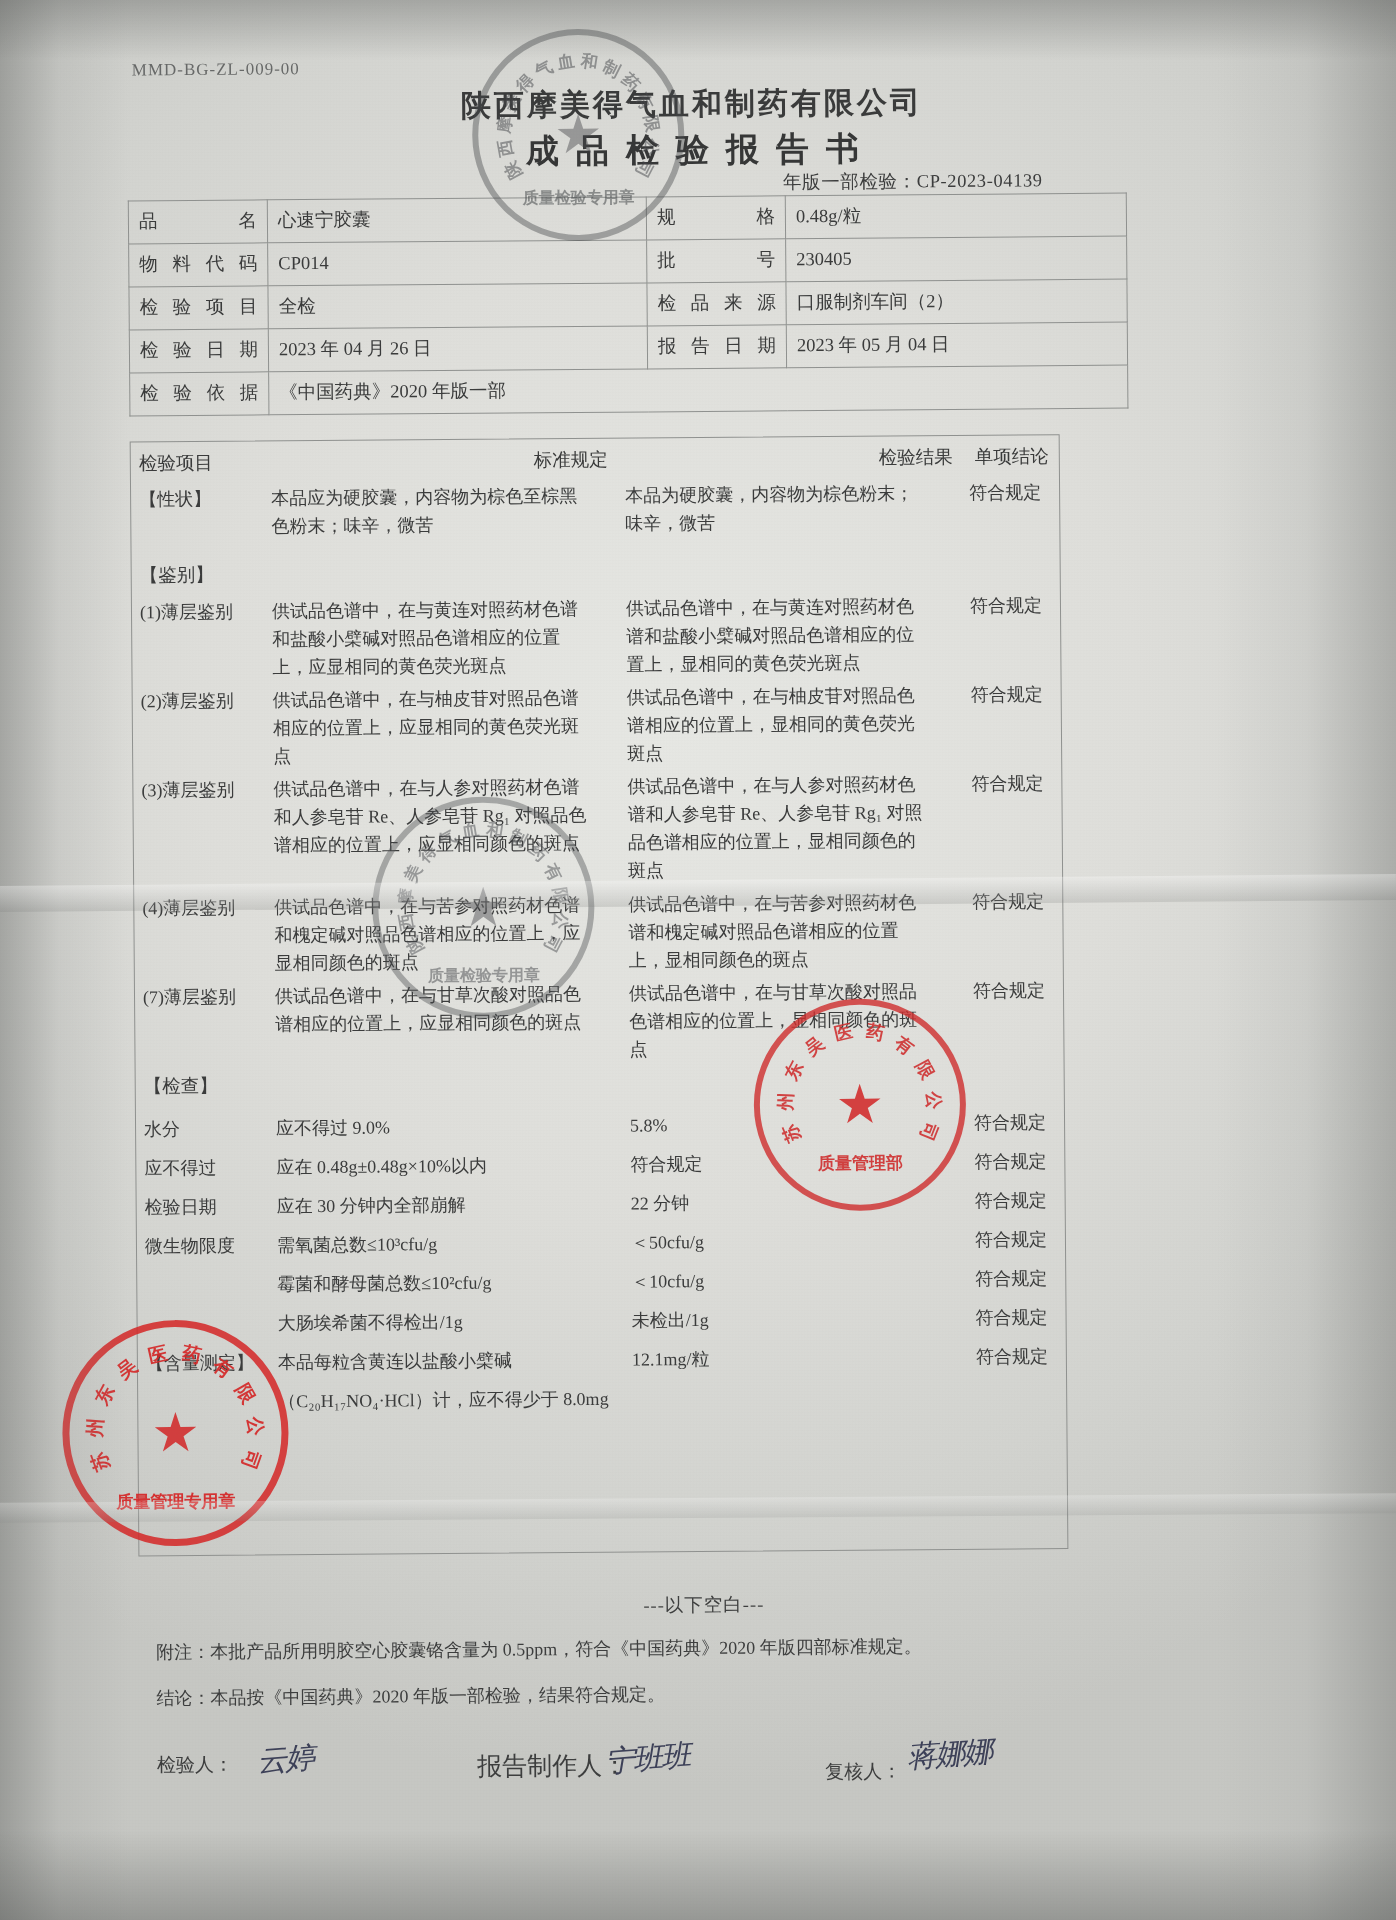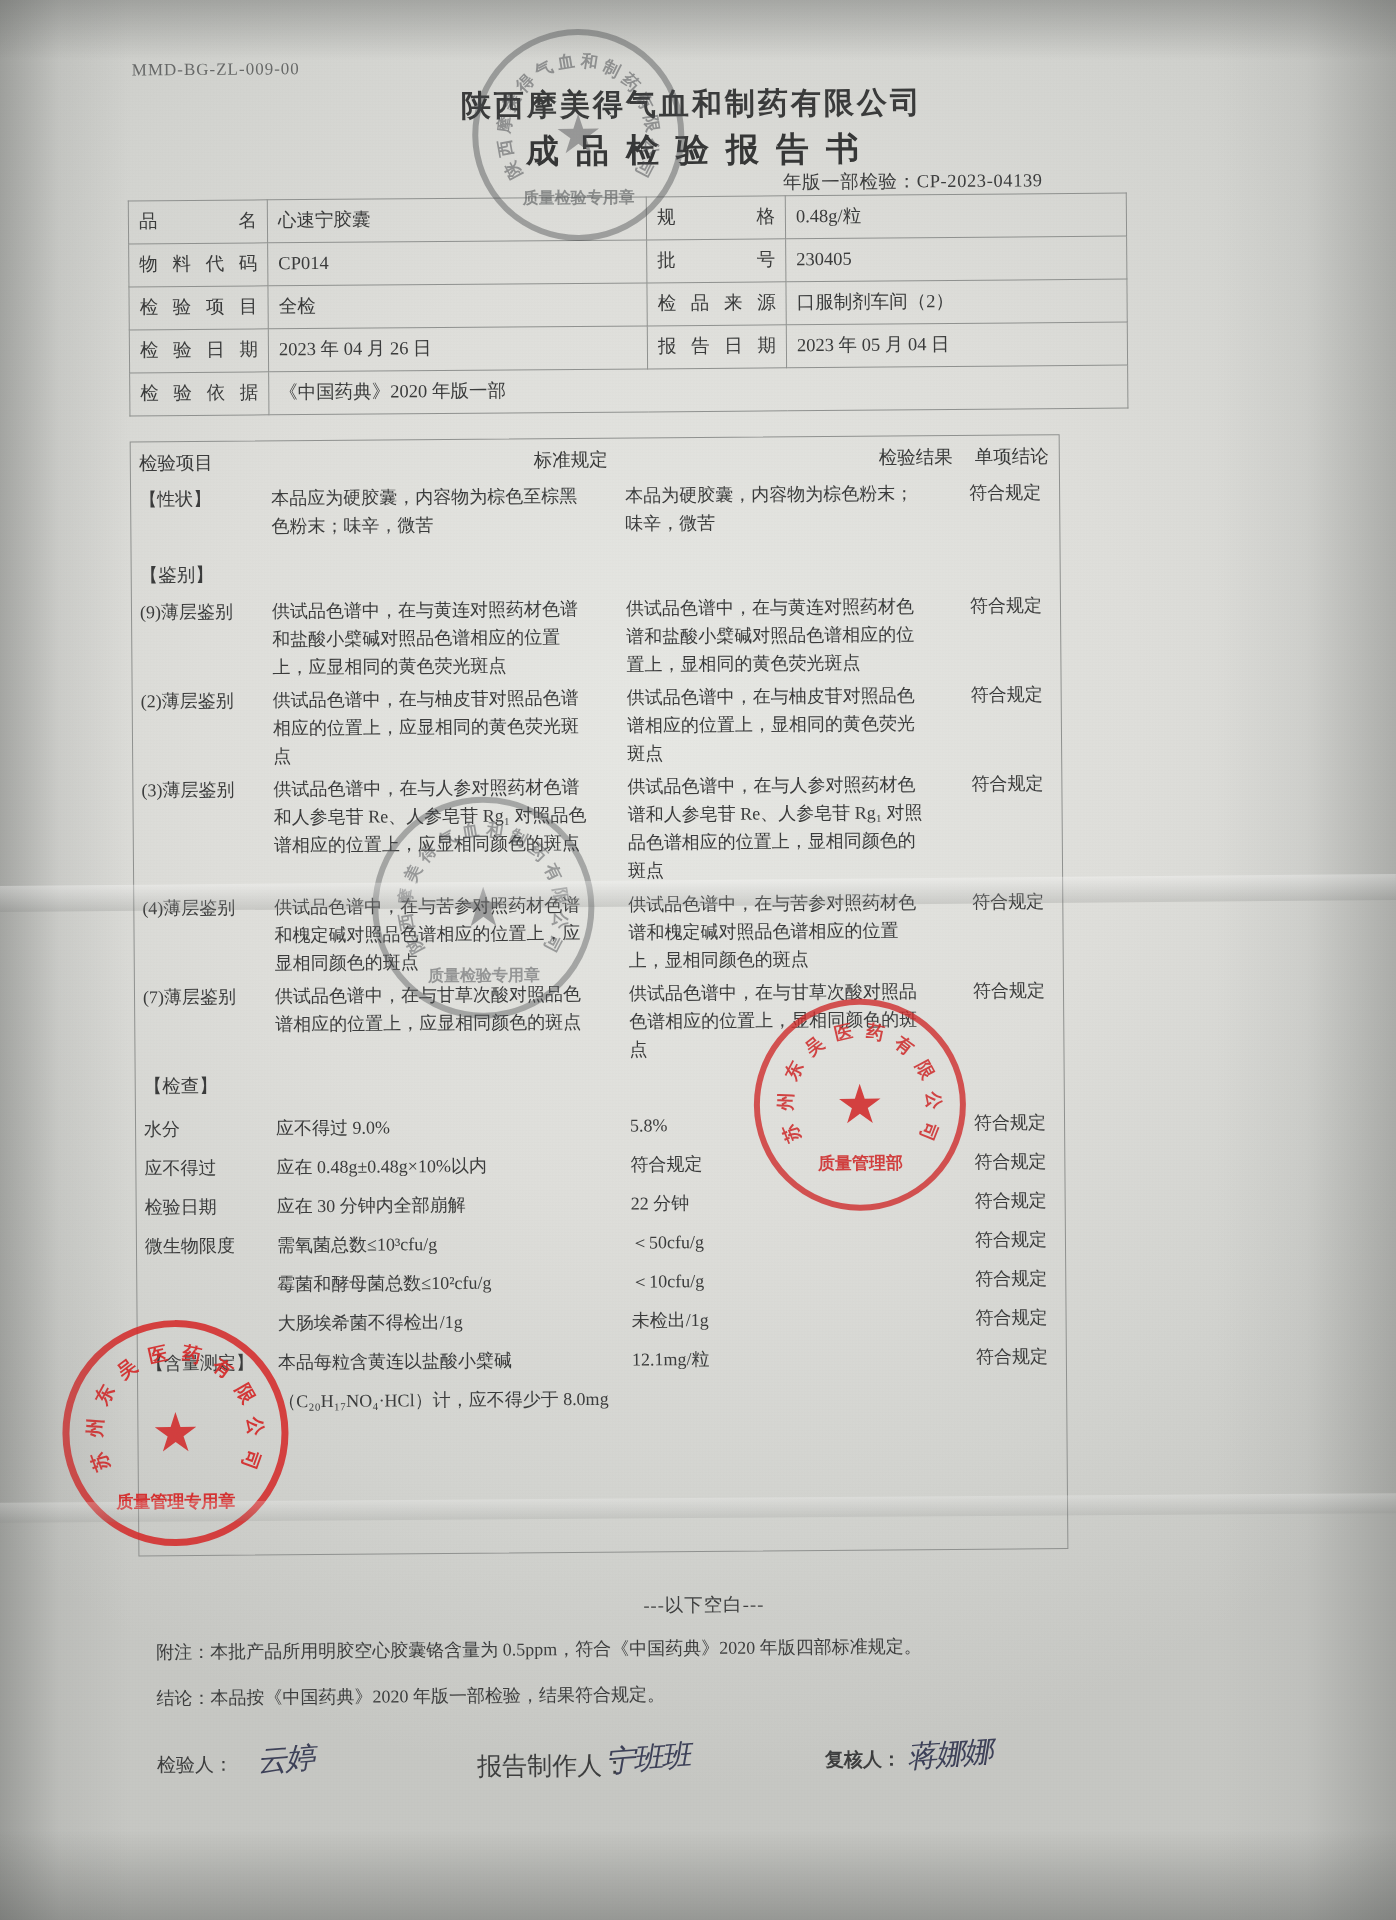--- a/index.html
+++ b/index.html
@@ -156,21 +156,21 @@
   #blank-mark {
     left: 0; top: 1592px; width: 1396px; text-align: center;
     font-size: 18.5px; color: #3d3e3e; letter-spacing: 1px;
   }
   #note1 { left: 150px; top: 1636px; font-size: 18px; color: #3d3e3e; }
   #note2 { left: 150px; top: 1682px; font-size: 18px; color: #3d3e3e; }
 
   #sig-row { position: absolute; left: 0; top: 1740px; width: 1396px; height: 60px; }
   #sig-insp-lbl { position: absolute; left: 150px; top: 8px; font-size: 19px; color: #3d3e3e; }
   #sig-maker-lbl { position: absolute; left: 470px; top: 8px; font-size: 25px; color: #3d3e3e; }
-  #sig-check-lbl { position: absolute; left: 818px; top: 8px; font-size: 19px; color: #3d3e3e; font-weight: bold; }
+  #sig-check-lbl { position: absolute; left: 818px; top: 20px; font-size: 19px; color: #3d3e3e; }
 
   .handwrite {
     position: absolute;
     font-family: "DejaVu Serif", serif;
     font-style: italic;
     color: #2b2f4a;
     font-size: 30px;
     transform: rotate(-4deg);
     opacity: .88;
     letter-spacing: -2px;
@@ -308,21 +308,21 @@
               <div class="r-std" style="white-space: pre-line;">本品应为硬胶囊，内容物为棕色至棕黑
 色粉末；味辛，微苦</div>
               <div class="r-res" style="white-space: pre-line;">本品为硬胶囊，内容物为棕色粉末；
 味辛，微苦</div>
               <div class="r-con">符合规定</div>
             </div>
             <div class="row" style="top: 120px;">
               <div class="sect" style="top: 0px;">【鉴别】</div>
             </div>
             <div class="row" style="top: 157px;">
-              <div class="r-item">(9)薄层鉴别</div>
+              <div class="r-item">(1)薄层鉴别</div>
               <div class="r-std" style="white-space: pre-line;">供试品色谱中，在与黄连对照药材色谱
 和盐酸小檗碱对照品色谱相应的位置
 上，应显相同的黄色荧光斑点</div>
               <div class="r-res" style="white-space: pre-line;">供试品色谱中，在与黄连对照药材色
 谱和盐酸小檗碱对照品色谱相应的位
 置上，显相同的黄色荧光斑点</div>
               <div class="r-con">符合规定</div>
             </div>
             <div class="row" style="top: 246px;">
               <div class="r-item">(2)薄层鉴别</div>

